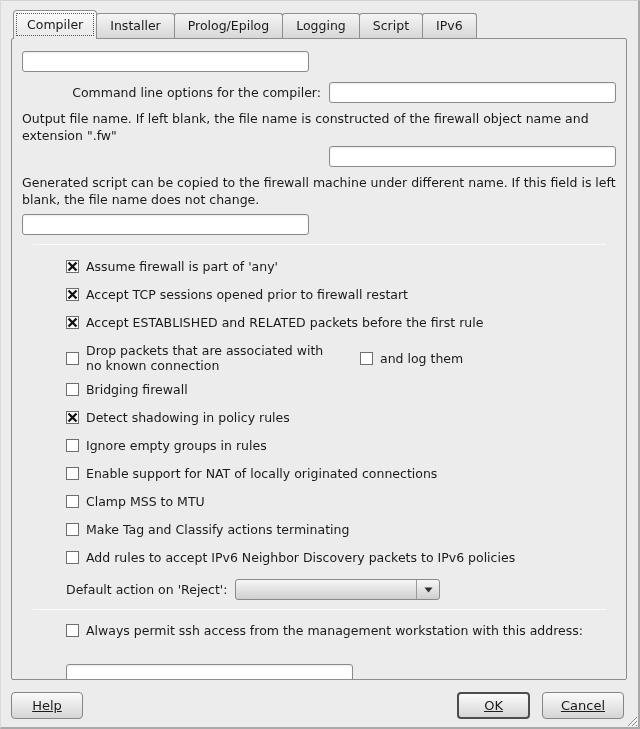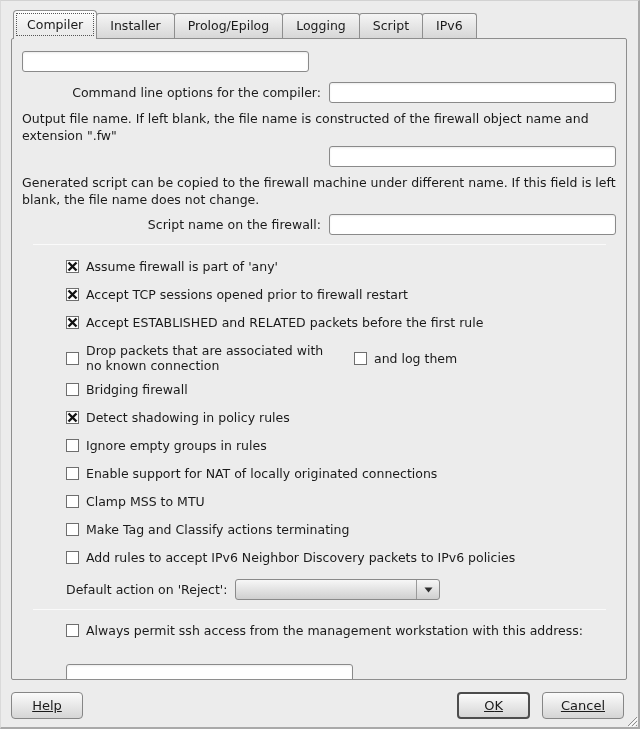--- a/index.html
+++ b/index.html
@@ -103,21 +103,21 @@
     flex: 0 0 13px;
     margin-right: 7px;
     position: relative;
     cursor: default;
   }
   .cb svg { display: none; position: absolute; left: 0px; top: 0px; }
   .cb.checked svg { display: block; }
   .cblabel { line-height: 15px; }
   .cbrow-drop { margin-bottom: 9px; }
   .cbrow-drop .cblabel.wrap { width: 250px; }
-  .cb-inline { margin-left: 18px; display: flex; align-items: center; }
+  .cb-inline { margin-left: 24px; display: flex; align-items: center; }
   .cblabel.wrap2 { width: 538px; }
 
   
   .combo-row { display: flex; align-items: center; margin-top: 14px; }
   .combo-label { margin-right: 8px; white-space: nowrap; }
   .combobox {
     width: 205px; height: 21px;
     border: 1px solid #8a8a8a;
     border-radius: 3px;
     background: linear-gradient(#f7f7f7, #cfcfcf);
@@ -197,21 +197,20 @@
 
   <div class="note">Output file name. If left blank, the file name is constructed of the firewall object name and extension ".fw"</div>
 
   <div class="solo-input">
     <input type="text" value="" style="">
   </div>
 
   <div class="note">Generated script can be copied to the firewall machine under different name. If this field is left blank, the file name does not change.</div>
 
   <div class="field-row row-script">
-    <span class="flabel">Script name on the firewall:</span>
     <input type="text" value="" style="">
   </div>
 
   <div class="hsep"></div>
 
   <div class="cb-section">
 
     <div class="cbrow">
       <span class="cb checked">
           <svg width="11" height="11" viewBox="0 0 11 11">

